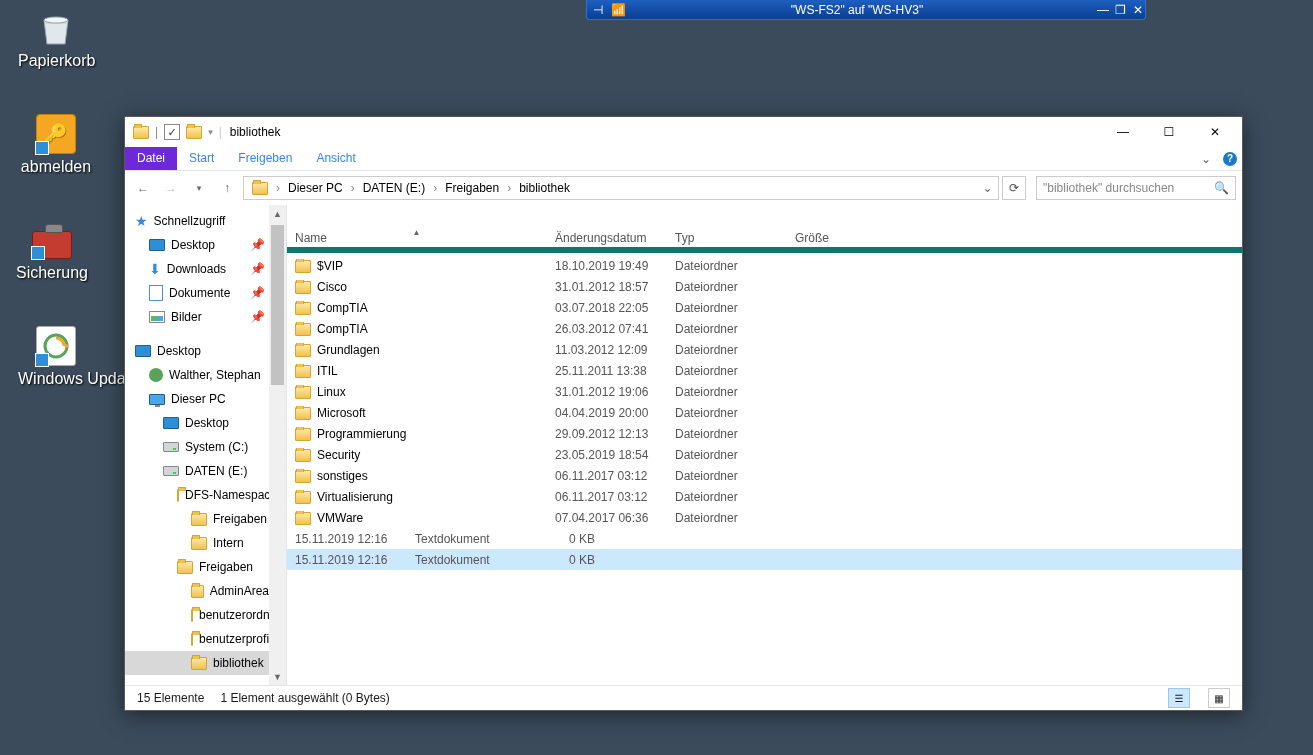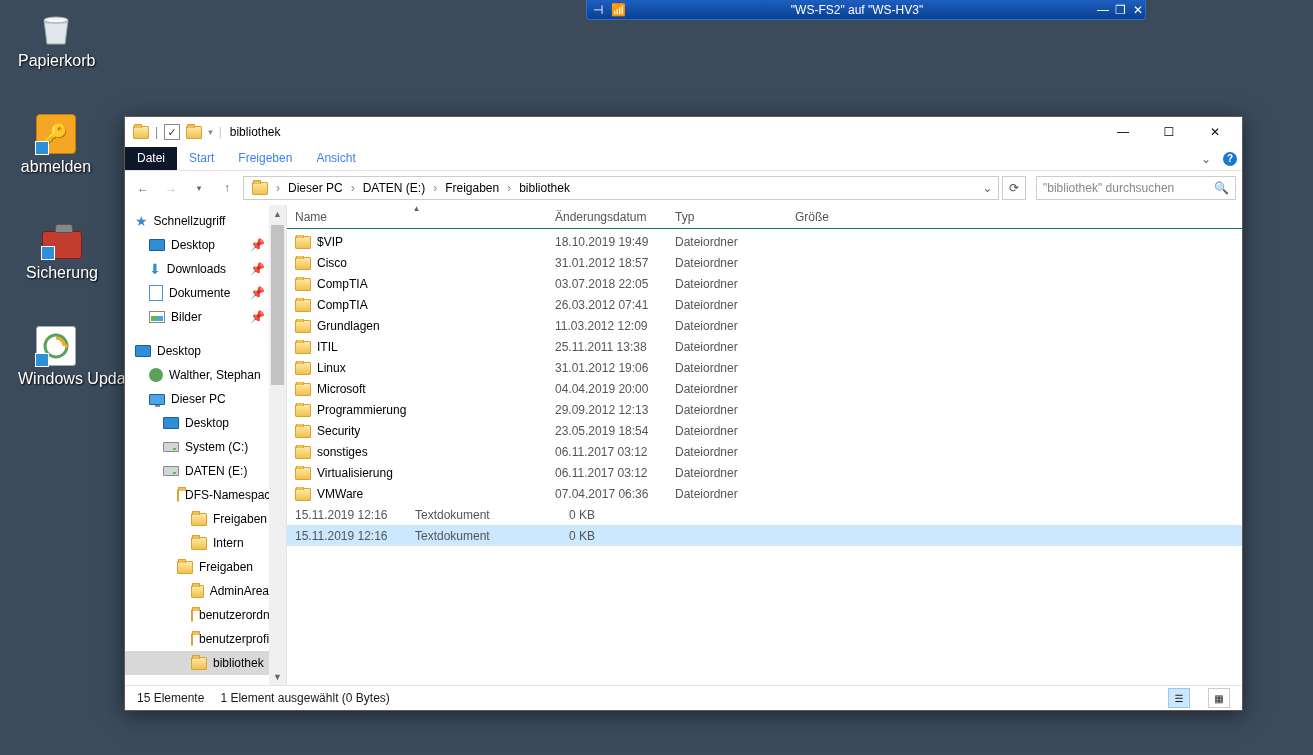--- a/index.html
+++ b/index.html
@@ -21,21 +21,21 @@
   
   .explorer { position:absolute; left:124px; top:116px; width:1119px; height:595px; background:#fff; border:1px solid #5a5a5a; box-shadow:0 4px 20px rgba(0,0,0,0.5); display:flex; flex-direction:column;}
   .titlebar{height:30px; display:flex; align-items:center; padding:0 4px;}
   .titlebar .qat{display:flex; align-items:center; gap:6px; padding-left:4px;}
   .titlebar .title{padding-left:8px; font-size:12px;}
   .titlebar .spacer{flex:1;}
   .titlebar .winbtn{width:46px; height:30px; display:flex; align-items:center; justify-content:center;}
 
   .ribbon-tabs{height:24px; display:flex; align-items:stretch; border-bottom:1px solid #e5e5e5;}
   .ribbon-tabs .tab{padding:4px 12px; font-size:12px; color:#3b82f6;}
-  .ribbon-tabs .tab.file{background:#0f172a;color:#fff;}
+  .ribbon-tabs .tab.file{background:#6d28d9;color:#fff;}
   .ribbon-tabs .rspacer{flex:1;}
   .ribbon-tabs .chev{width:24px; display:flex; align-items:center; justify-content:center; color:#666;}
   .ribbon-tabs .help{width:24px; display:flex; align-items:center; justify-content:center;}
   .help-circle{width:14px;height:14px;border-radius:50%;background:#1979ca;color:#fff;font-size:10px;line-height:14px;text-align:center;font-weight:bold;}
 
   .navbar{height:34px; display:flex; align-items:center; padding:0 6px; gap:4px;}
   .navbar .navbtn{width:24px;height:24px;display:flex;align-items:center;justify-content:center;color:#666;}
   .navbar .navbtn.disabled{color:#bbb;}
   .addr{flex:1; height:24px; border:1px solid #ccc; display:flex; align-items:center; padding:0 2px; gap:0; overflow:hidden;}
   .addr .seg{padding:0 6px; height:22px; display:flex; align-items:center; white-space:nowrap;}
@@ -53,21 +53,21 @@
   .tree-scroll .arr{position:absolute;left:0;right:0;height:17px;display:flex;align-items:center;justify-content:center;color:#666;font-size:9px;}
   .tree-scroll .arr.up{top:0;}
   .tree-scroll .arr.dn{bottom:0;}
   .tree-item{height:24px;display:flex;align-items:center;gap:6px;padding-right:17px; white-space:nowrap; overflow:hidden;}
   .tree-item .pin{color:#7a98b8; margin-left:auto; padding-right:4px;}
   .tree-item.sel{background:#d8d8d8;}
   .ind0{padding-left:10px;} .ind1{padding-left:24px;} .ind2{padding-left:38px;} .ind3{padding-left:52px;} .ind4{padding-left:66px;}
   .tree-spacer{height:10px;}
 
   .list{flex:1; display:flex; flex-direction:column; overflow:hidden;}
-  .cols{height:24px; display:flex; align-items:flex-start; border-bottom:1px solid #0f766e; color:#555;}
+  .cols{height:24px; display:flex; align-items:flex-start; border-bottom:6px solid #0f766e; color:#555;margin-top:24px;}
   .cols .col{padding:0 8px; height:100%; display:flex; align-items:center; border-right:1px solid transparent; position:relative;}
   .c-name{width:260px;} .c-date{width:120px;} .c-type{width:120px;} .c-size{width:76px; justify-content:flex-start;}
   .sort-arrow{position:absolute; top:-1px; left:50%; transform:translateX(-50%); font-size:8px; color:#666;}
   .rows{flex:1; overflow:auto; padding-top:2px;}
   .row{height:21px; display:flex; align-items:center;}
   .row.sel{background:#cce8ff;}
   .row .cell{padding:0 8px; overflow:hidden; white-space:nowrap; text-overflow:ellipsis;}
   .row .c-name{display:flex;align-items:flex-end;gap:6px;}
   .row .c-size{text-align:right;}
   .row .c-date,.row .c-type,.row .c-size{color:#555;}
@@ -113,21 +113,21 @@
         <path d="M8 12h24l-1 4H9z" fill="#cdd7dd"></path>
         <ellipse cx="20" cy="12" rx="12" ry="3" fill="#f2f6f8" stroke="#9aa7af"></ellipse>
       </svg>
   </div>
   <div class="lbl">Papierkorb</div>
 </div>
 <div class="desktop-icon" style="left:18px;top:114px;">
   <div class="ico ico-key">🔑</div>
   <div class="lbl">abmelden</div>
 </div>
-<div class="desktop-icon" style="left:24px;top:220px;">
+<div class="desktop-icon" style="left:14px;top:220px;">
   <div class="ico">
       <div class="ico-tool"></div>
     </div>
   <div class="lbl">Sicherung</div>
 </div>
 <div class="desktop-icon" style="left:18px;top:326px;">
   <div class="ico ico-wu">
     <svg width="26" height="26" viewBox="0 0 26 26">
         <circle cx="13" cy="13" r="11" fill="none" stroke="#5aa25a" stroke-width="3"></circle>
         <path d="M13 5a8 8 0 018 8" fill="none" stroke="#f5a623" stroke-width="3"></path>

